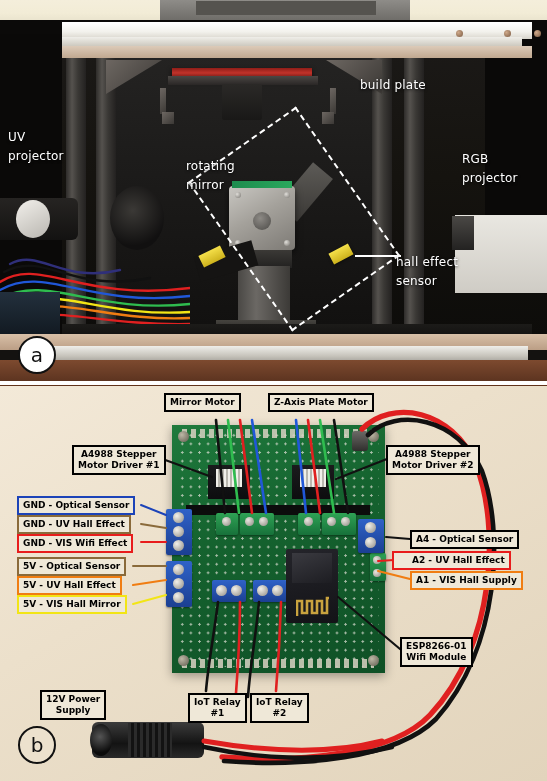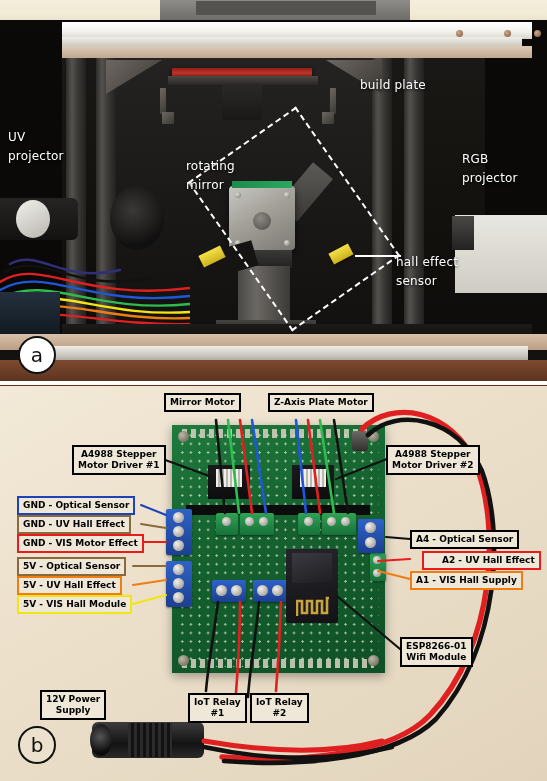--- a/index.html
+++ b/index.html
@@ -406,28 +406,28 @@
     <div class="blabel" style="left:164px;top:8px;border-color:#000;">Mirror Motor</div>
     <div class="blabel" style="left:268px;top:8px;border-color:#000;">Z-Axis Plate Motor</div>
 
     <div class="blabel" style="left:72px;top:60px;border-color:#000;">A4988 Stepper
 Motor Driver #1</div>
     <div class="blabel" style="left:386px;top:60px;border-color:#000;">A4988 Stepper
 Motor Driver #2</div>
 
     <div class="blabel" style="left:17px;top:111px;border-color:#1c43b8;">GND - Optical Sensor</div>
     <div class="blabel" style="left:17px;top:130px;border-color:#8a6a3a;">GND - UV Hall Effect</div>
-    <div class="blabel" style="left:17px;top:149px;border-color:#e81c1c;">GND - VIS Motor Effect</div>
+    <div class="blabel" style="left:17px;top:149px;border-color:#e81c1c;">GND - VIS Wifi Effect</div>
 
     <div class="blabel" style="left:17px;top:172px;border-color:#8a6a3a;text-align:right;">5V - Optical Sensor</div>
     <div class="blabel" style="left:17px;top:191px;border-color:#f07d12;">5V - UV Hall Effect</div>
-    <div class="blabel" style="left:17px;top:210px;border-color:#f2e516;">5V - VIS Hall Module</div>
+    <div class="blabel" style="left:17px;top:210px;border-color:#f2e516;">5V - VIS Hall Mirror</div>
 
     <div class="blabel" style="left:410px;top:145px;border-color:#000;">A4 - Optical Sensor</div>
-    <div class="blabel" style="left:422px;top:166px;border-color:#e81c1c;padding-left:18px;">A2 - UV Hall Effect</div>
+    <div class="blabel" style="left:392px;top:166px;border-color:#e81c1c;padding-left:18px;">A2 - UV Hall Effect</div>
     <div class="blabel" style="left:410px;top:186px;border-color:#f07d12;">A1 - VIS Hall Supply</div>
 
     <div class="blabel" style="left:400px;top:252px;border-color:#000;">ESP8266-01
 Wifi Module</div>
 
     <div class="blabel" style="left:188px;top:308px;border-color:#000;">IoT Relay
 #1</div>
     <div class="blabel" style="left:250px;top:308px;border-color:#000;">IoT Relay
 #2</div>
 

